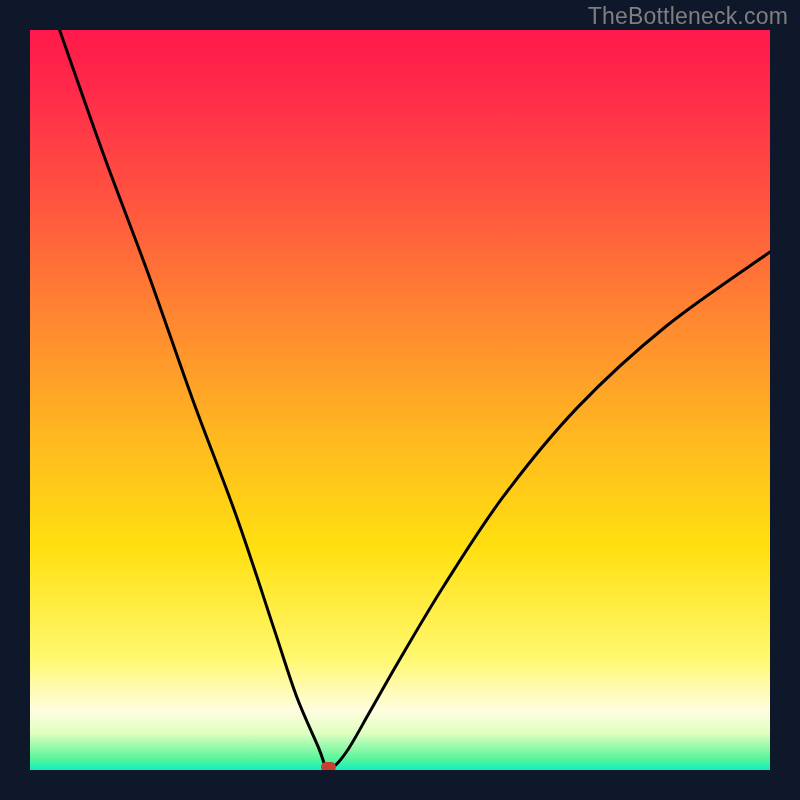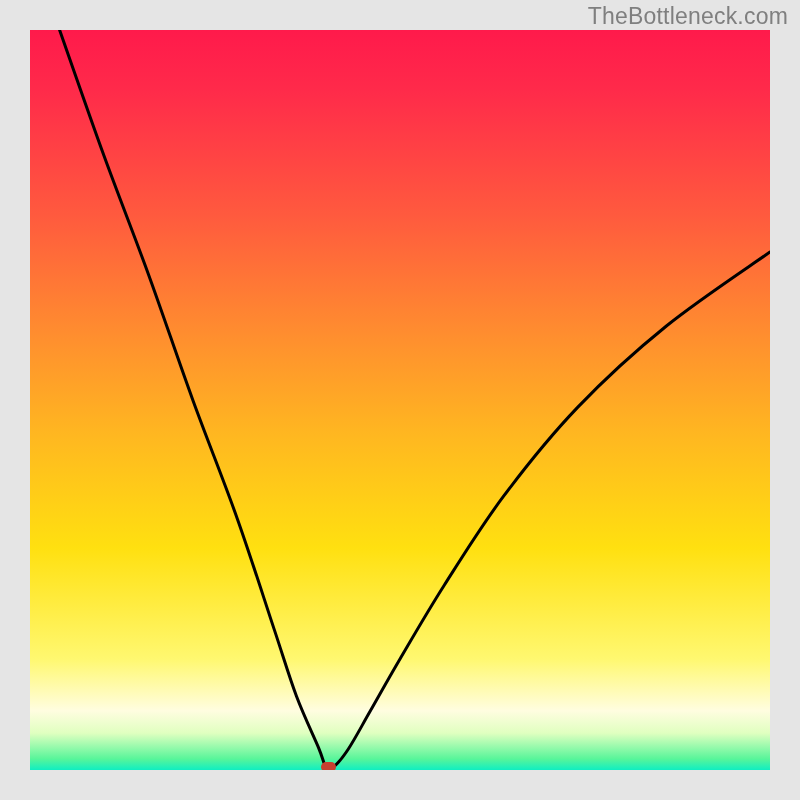--- a/index.html
+++ b/index.html
@@ -8,21 +8,21 @@
     width: 800px;
     height: 800px;
     background: #000;
     overflow: hidden;
   }
   .frame {
     position: absolute;
     top: 0; left: 0;
     width: 800px;
     height: 800px;
-    background: #e5e5e5;
+    background: #0f172a;
   }
   .plot-area {
     position: absolute;
     top: 30px;
     left: 30px;
     width: 740px;
     height: 740px;
     overflow: hidden;
   }
   .gradient {

